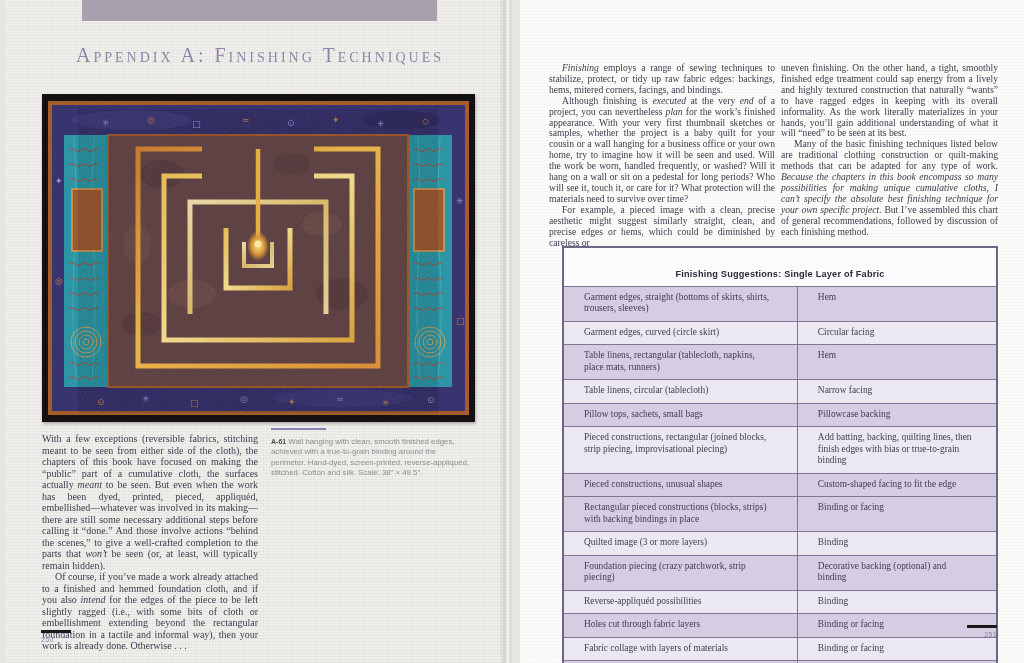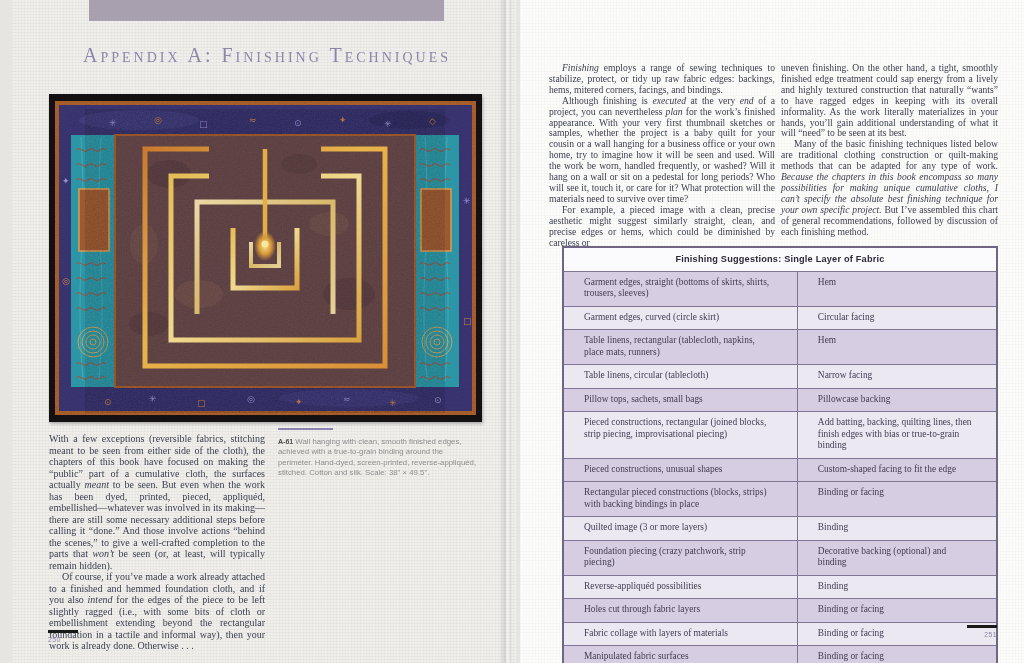--- a/index.html
+++ b/index.html
@@ -3,21 +3,21 @@
 <meta charset="utf-8">
 <style>
   * { margin:0; padding:0; box-sizing:border-box; }
   html,body { background:#d8d7d4; }
   #spread {
     position:relative; width:1024px; height:663px; overflow:hidden;
     font-family:"Liberation Serif", serif; background:#e6e5e2;
   }
   .page { position:absolute; top:0; height:663px; }
   #page-left {
-    left:12px; width:505px;
+    left:5px; width:505px;
     background-color:#f0efec;
     background-image:
       repeating-linear-gradient(0deg, rgba(125,122,118,.07) 0 1px, transparent 1px 3px),
       repeating-linear-gradient(90deg, rgba(125,122,118,.05) 0 1px, transparent 1px 3px);
   }
   #page-right {
     left:520px; width:513px;
     background-color:#fcfcfa;
     background-image:
       repeating-linear-gradient(0deg, rgba(140,138,134,.04) 0 1px, transparent 1px 3px),
@@ -54,21 +54,21 @@
     font-size:9.6px; line-height:10.9px; color:#3c4050; }
   #col-1 { left:29px; width:226px; }
   #col-2 { left:261px; width:217px; }
   
   #finishing-table { position:absolute; left:42px; top:246px; width:436px;
     border-collapse:collapse; font-size:9.4px; line-height:11.5px; color:#413c52;
     border:2px solid #6e6683; }
   #finishing-table th {
     font-family:"Liberation Sans", sans-serif; font-size:9.2px; letter-spacing:.2px;
     color:#2e2a3a; background:#fbfafd; text-align:center; font-weight:bold;
-    padding:6px 4px 5px; border:1px solid #7e7694;
+    padding:21px 4px 5px; border:1px solid #7e7694;
   }
   #finishing-table td { border:1px solid #7e7694; padding:5px 20px 6px; vertical-align:top; }
   #finishing-table td.situation { width:54%; }
   #finishing-table tr.row-a td { background:#d7cde3; }
   #finishing-table tr.row-b td { background:#ece8f2; }
 </style>
 </head>
 <body>
 
 <div id="spread">

